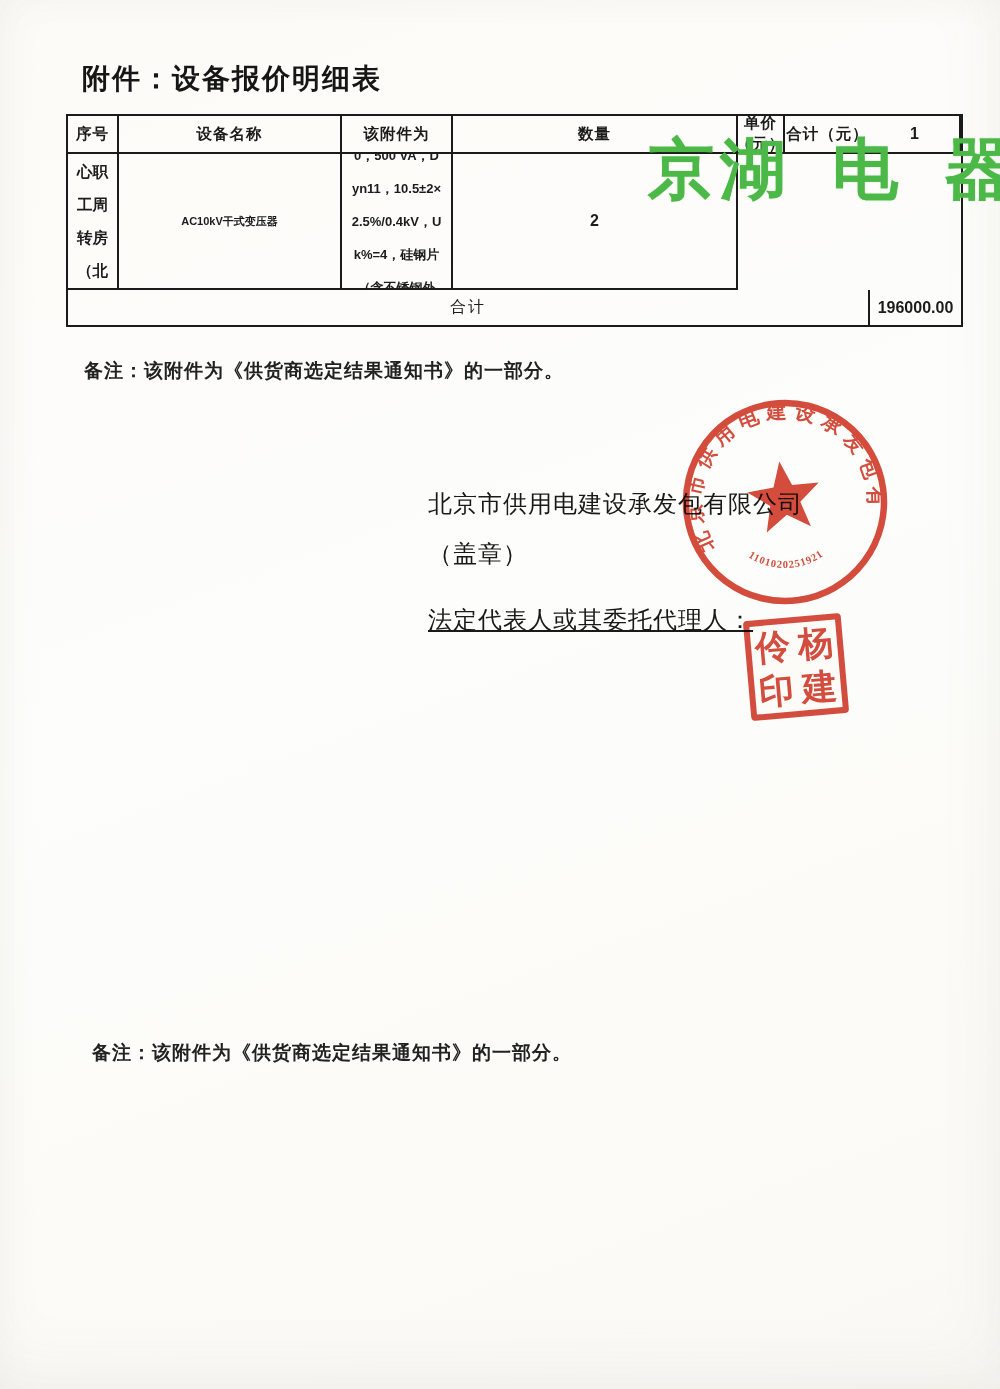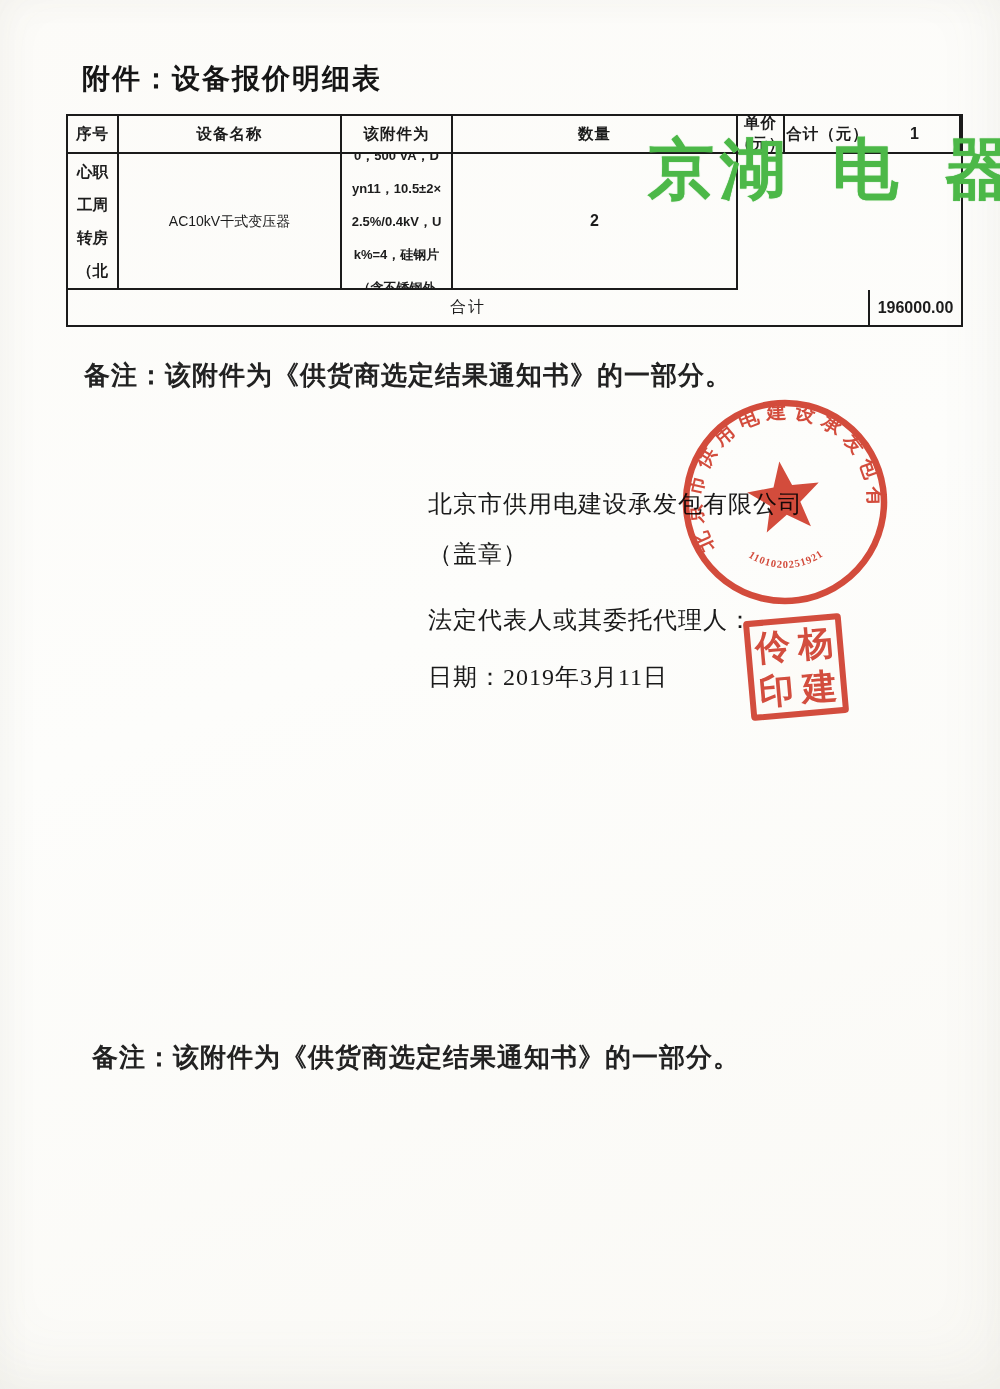--- a/index.html
+++ b/index.html
@@ -38,34 +38,34 @@
   .cell{
     border-right:2px solid #1b1b1b;border-bottom:2px solid #1b1b1b;
     display:flex;align-items:center;justify-content:center;
     text-align:center;overflow:hidden;
   }
   .cell.lastcol{border-right:none;}
   .cell.lastrow{border-bottom:none;}
   .th{font-size:15.5px;font-weight:bold;letter-spacing:1px;}
   .num{font-family:"Liberation Sans","DejaVu Sans",sans-serif;font-weight:bold;font-size:16px;}
   .cell-project{font-size:15.5px;font-weight:600;line-height:33px;padding:8px 3px;word-break:break-all;}
-  .cell-device{font-family:"Liberation Sans","DejaVu Sans",sans-serif;font-weight:normal;font-size:14px;line-height:34px;padding:0 4px;word-break:break-all;}
+  .cell-device{font-family:"Liberation Sans","DejaVu Sans",sans-serif;font-weight:bold;font-size:11px;line-height:34px;padding:0 4px;word-break:break-all;}
   .cell-spec{font-family:"Liberation Sans","DejaVu Sans",sans-serif;font-weight:bold;font-size:13px;line-height:33px;padding:0 9px;word-break:break-all;}
   .sum-label{grid-column:1 / 7;font-size:16px;letter-spacing:2px;}
   
   .note{
-    position:absolute;margin:0;font-size:26px;font-weight:600;letter-spacing:1px;color:#222;
+    position:absolute;margin:0;font-size:19px;font-weight:600;letter-spacing:1px;color:#222;
   }
   .note-top{left:84px;top:358px;}
   .note-bottom{left:92px;top:1040px;}
   
   .sigline{position:absolute;left:428px;margin:0;font-size:24px;letter-spacing:1px;color:#1a1a1a;}
   .sig-company{top:488px;}
   .sig-seal{top:538px;}
-  .sig-rep{top:604px;}
+  .sig-rep{top:604px;text-decoration:underline;}
   .sig-date{top:661px;}
   
   .round-stamp{
     position:absolute;left:682px;top:399px;width:206px;height:206px;z-index:6;
     transform:rotate(-8deg);
     mix-blend-mode:multiply;opacity:0.88;
     color:#cf3322;
   }
   .round-stamp text{fill:#cf3322;font-family:"Liberation Serif","DejaVu Serif",serif;font-weight:bold;}
   .ring-text{font-size:20px;letter-spacing:7px;}
@@ -111,21 +111,20 @@
 
     <div class="cell sum-label lastrow">合计</div>
     <div class="cell num lastcol lastrow">196000.00</div>
   </div>
 
   <p class="note note-top">备注：该附件为《供货商选定结果通知书》的一部分。</p>
 
   <p class="sigline sig-company">北京市供用电建设承发包有限公司</p>
   <p class="sigline sig-seal">（盖章）</p>
   <p class="sigline sig-rep">法定代表人或其委托代理人：</p>
-  <p class="sigline sig-date">日期：2019年3月11日</p>
 
   <svg class="round-stamp" viewBox="0 0 206 206">
     <defs>
       <path id="ringPath" d="M 26.9 138.5 A 84 84 0 1 1 179.1 138.5" fill="none"></path>
       <path id="numPath" d="M 58.8 152.0 A 66 66 0 0 0 147.2 152.0" fill="none"></path>
     </defs>
     <circle cx="103" cy="103" r="99" fill="none" stroke="#cf3322" stroke-width="6.5"></circle>
     <polygon points="103,62 112.4,87.1 139.1,88.3 118.2,104.9 125.3,130.7 103,116 80.7,130.7 87.8,104.9 66.9,88.3 93.6,87.1" fill="#cf3322"></polygon>
     <text class="ring-text">
       <textPath href="#ringPath" startOffset="0">北京市供用电建设承发包有限公司</textPath>

